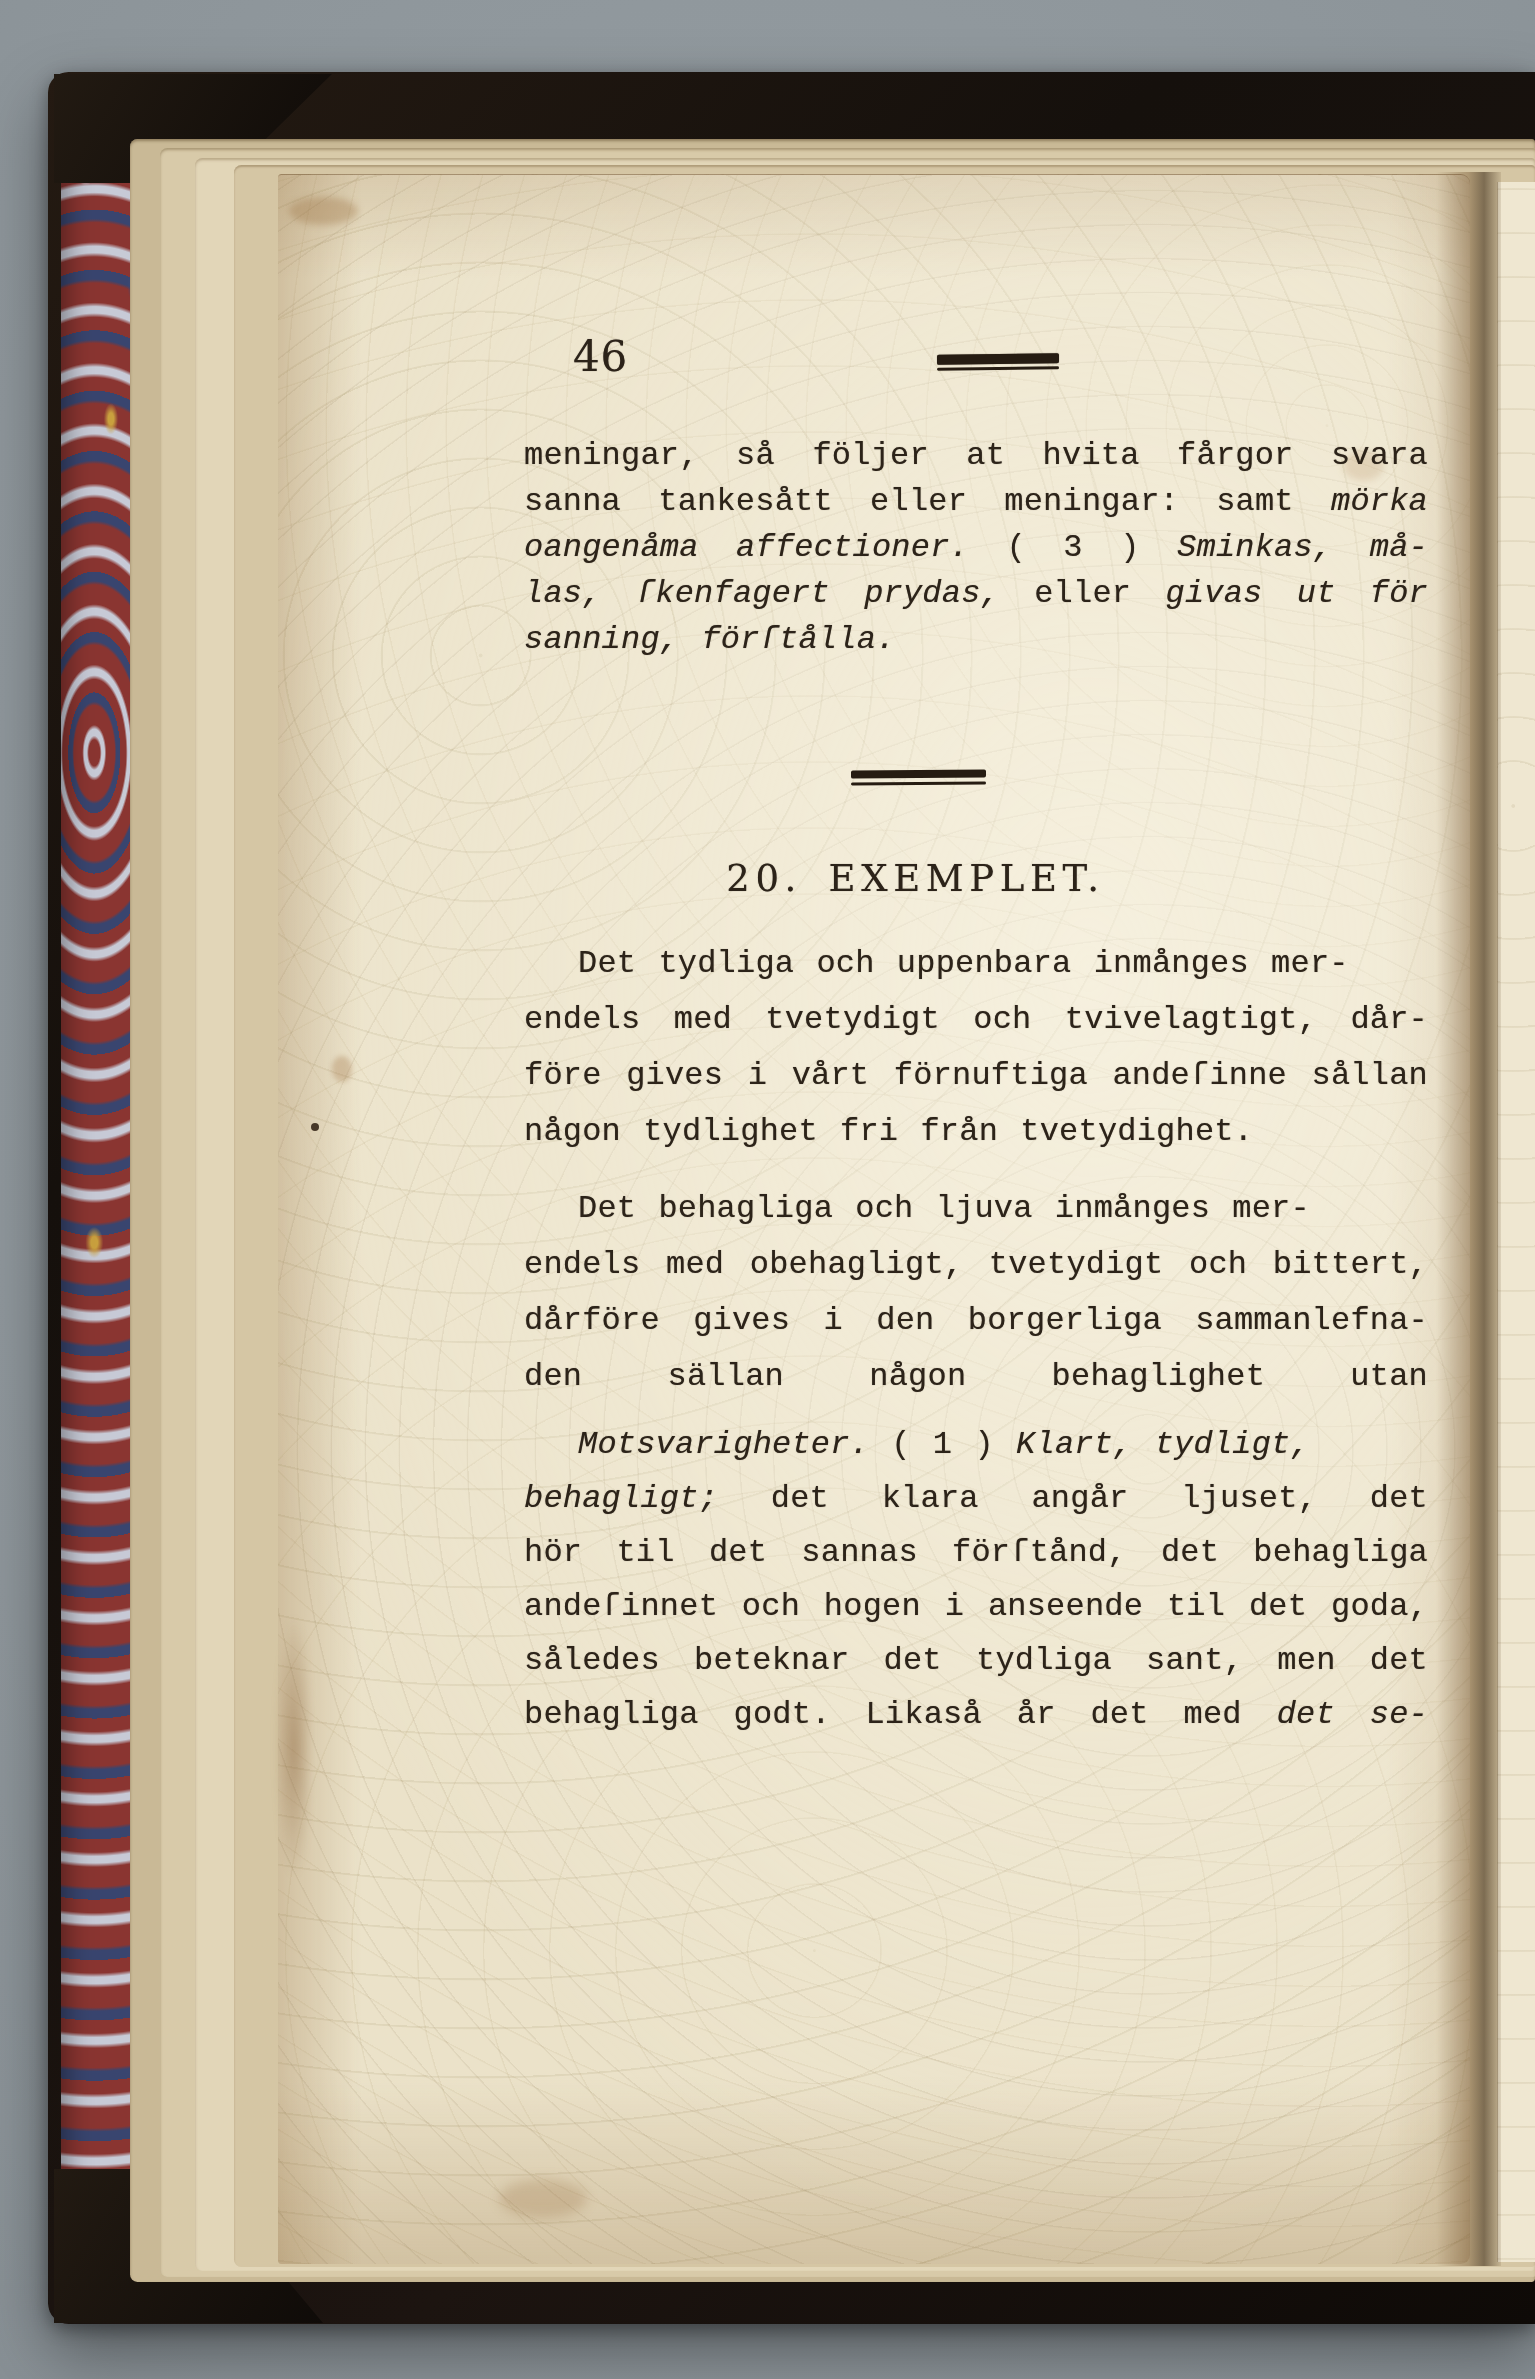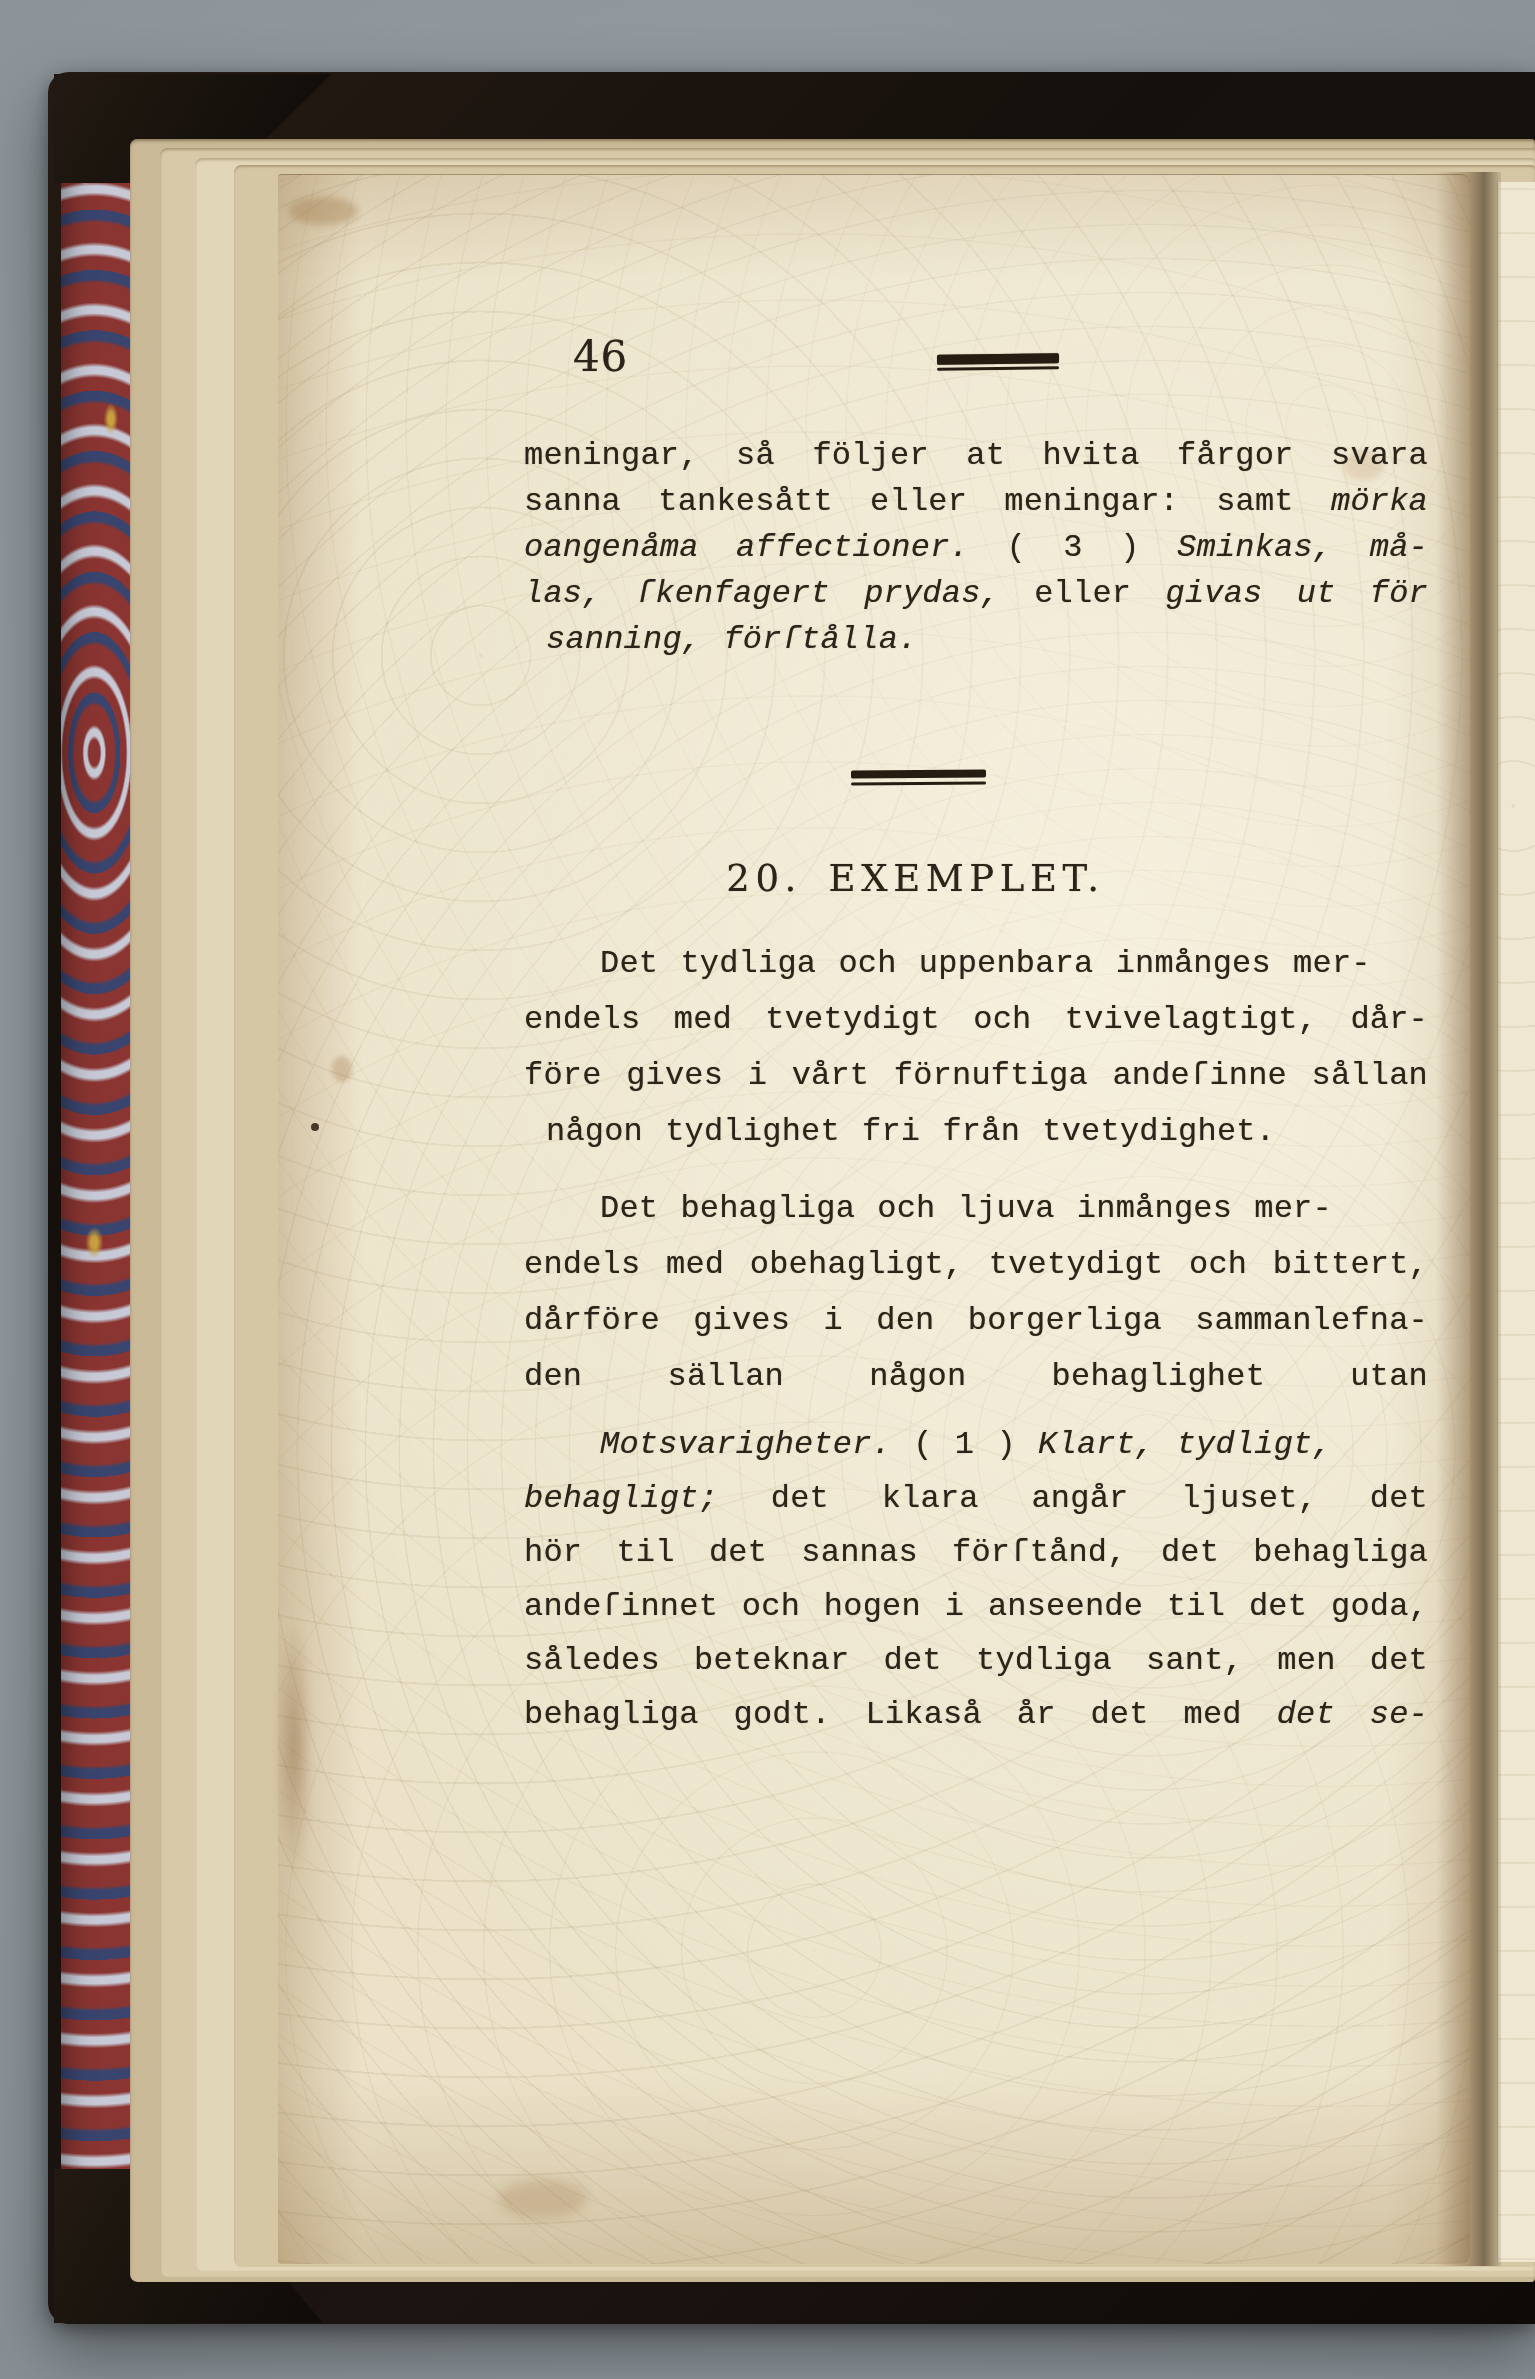--- a/index.html
+++ b/index.html
@@ -117,21 +117,21 @@
   .textblock .para:nth-child(3){top:1006px;--lh:56px;}
   .textblock .para:nth-child(4){top:1243px;--lh:54px;}
   .textblock .para:nth-child(5){top:1516px;--lh:47px;}
   .tline{
     height:var(--lh,48px);line-height:var(--lh,48px);overflow:hidden;
     font-size:32px;letter-spacing:0.2px;word-spacing:2.8px;
     text-align:justify;text-align-last:justify;
     text-shadow:0 0 0.9px rgba(44,35,25,.5);
     font-family:Liberation Mono, monospace;
   }
-  .tline.end{text-align-last:left;margin-left:22px;}
+  .tline.end{text-align-last:left;}
   .tline.ind{padding-left:54px;box-sizing:border-box;}
   .tline .it{font-style:italic;}
 </style>
 </head>
 <body>
 
 <div class="scene">
   <div class="binding"></div>
   <div class="marble"></div>
   <div class="corner tl"></div>

